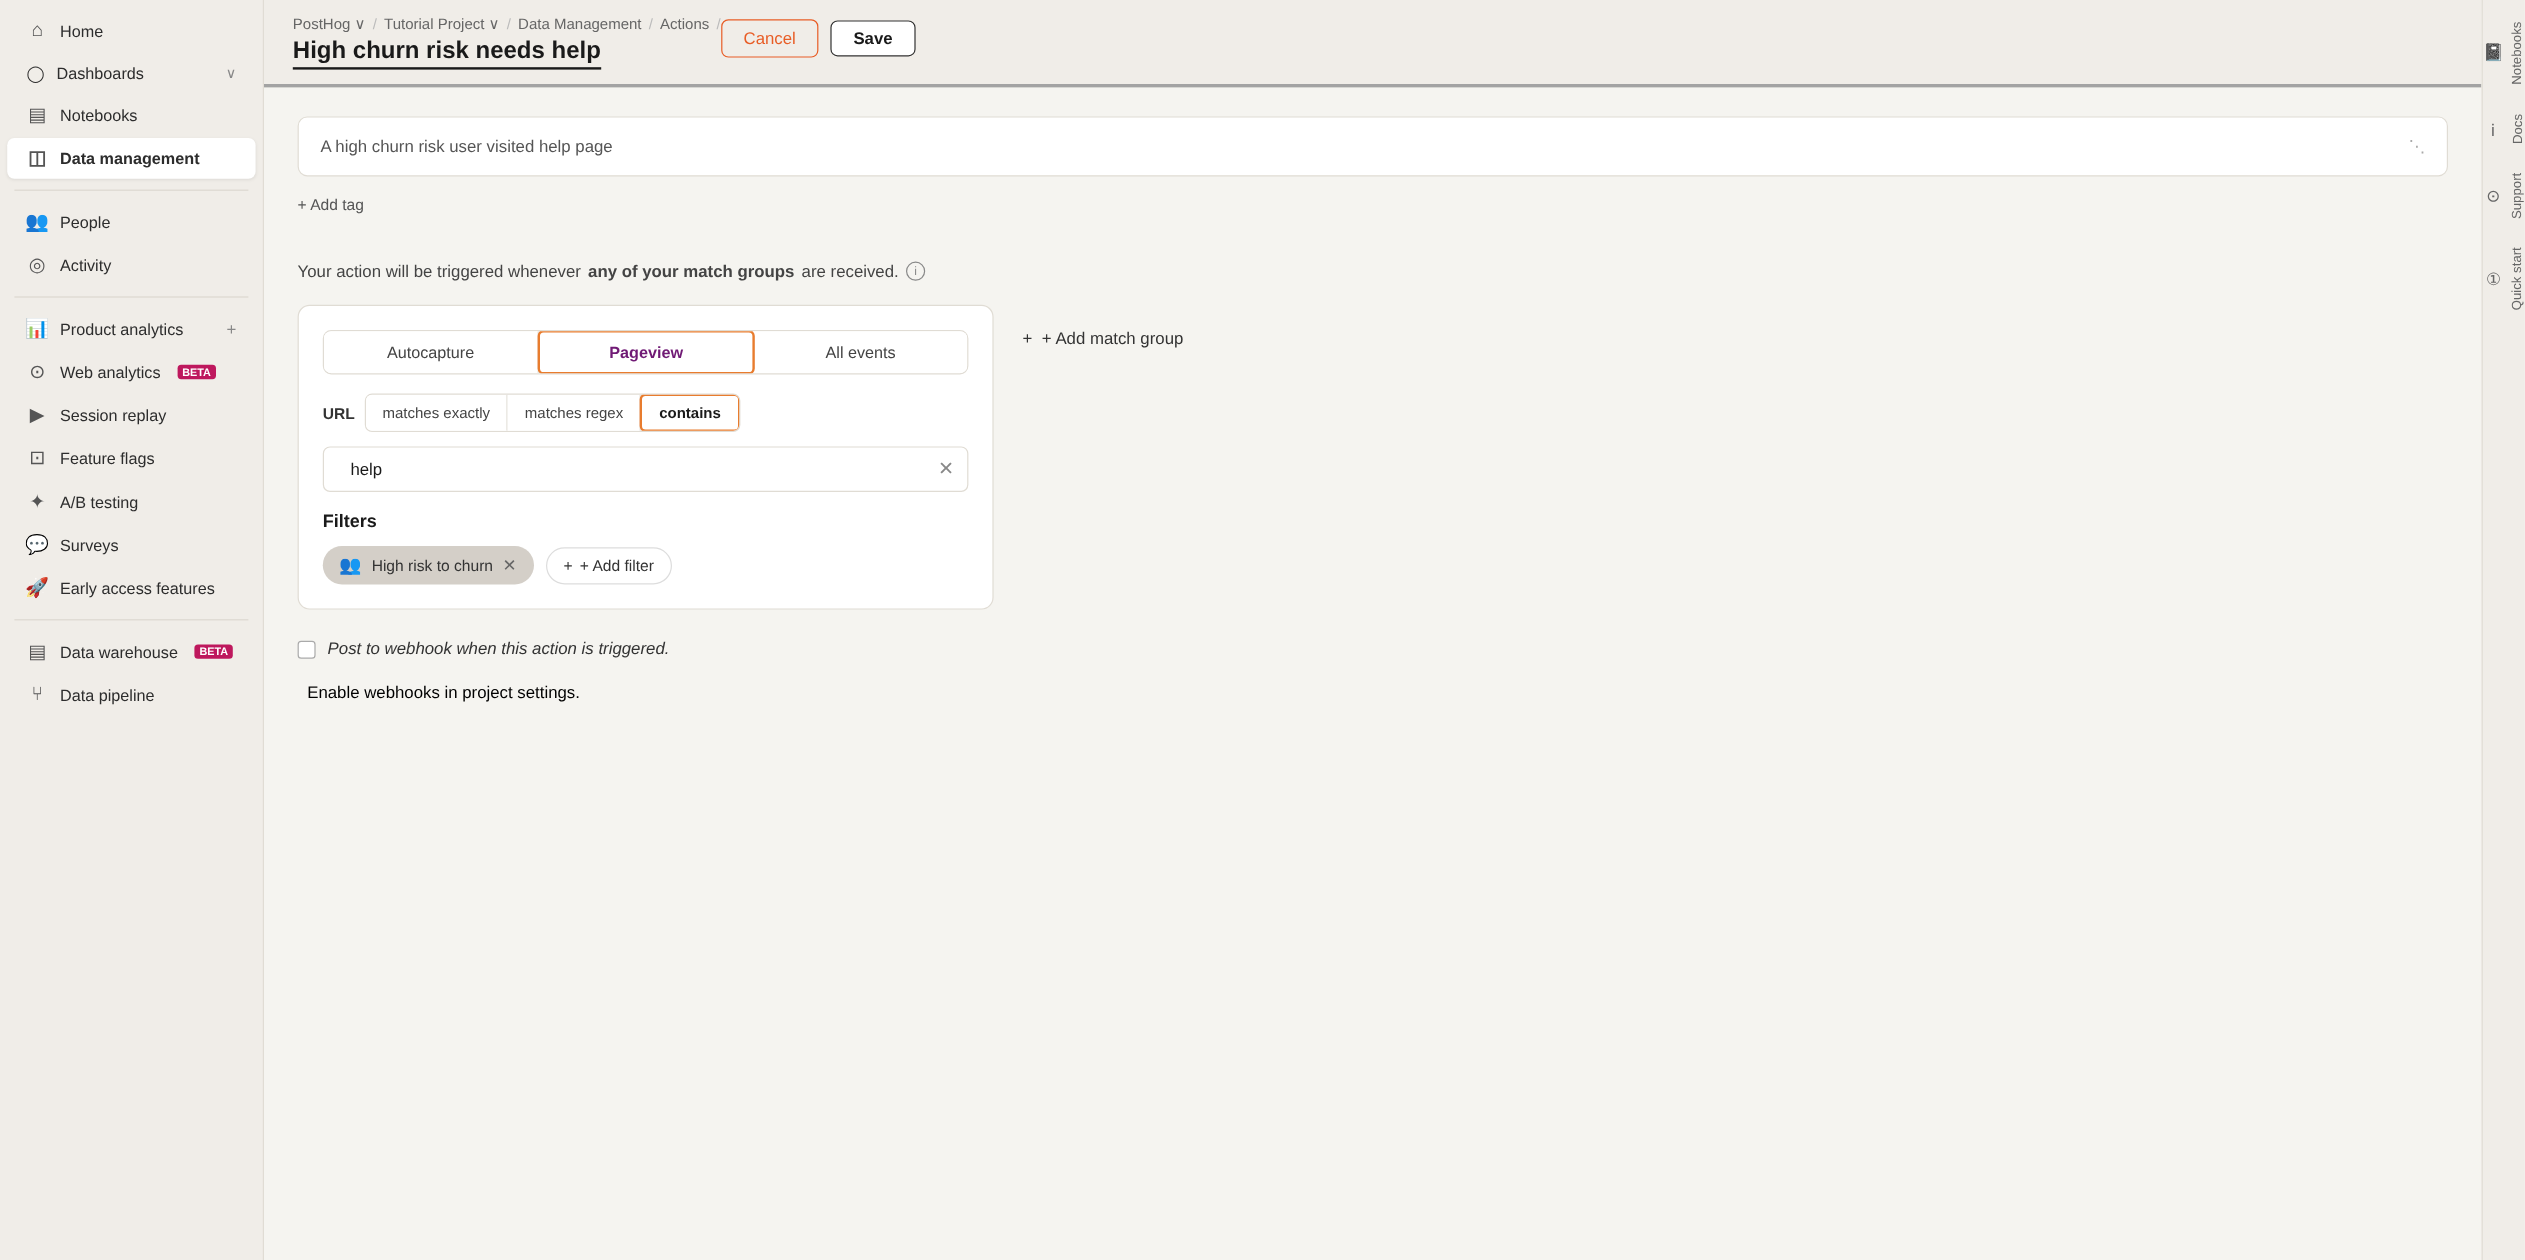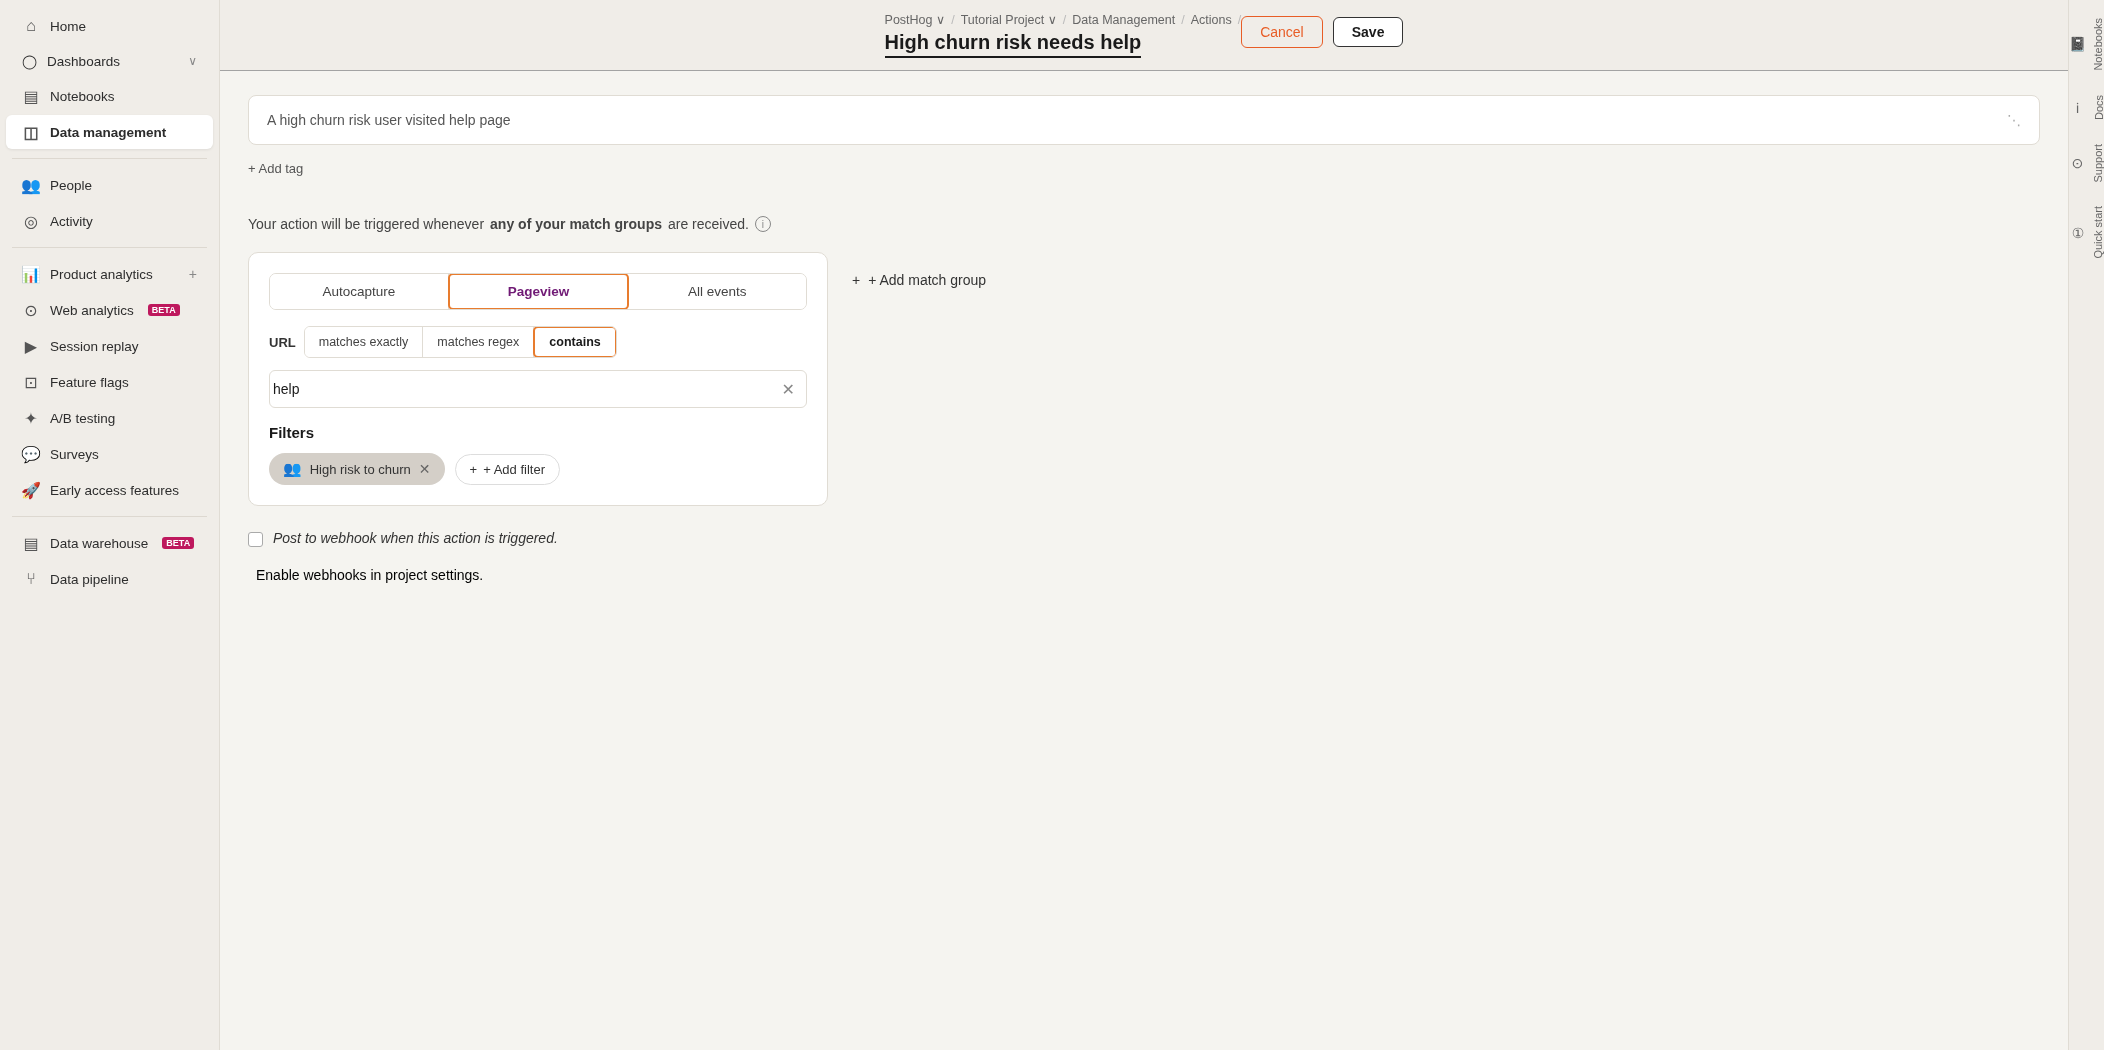--- a/index.html
+++ b/index.html
@@ -86,25 +86,25 @@
     .main {
       flex: 1;
       display: flex;
       flex-direction: column;
       overflow: hidden;
     }
 
     
     .header {
       background: #f0ede8;
-      border-bottom: 1px solid #a3a3a3;
+      border-bottom: 3px solid #a3a3a3;
       padding: 12px 24px;
       display: flex;
       align-items: flex-start;
-      justify-content: center;
+      justify-content: flex-start;
     }
     .breadcrumb {
       display: flex;
       align-items: center;
       gap: 6px;
       font-size: 12.5px;
       color: #888;
       margin-bottom: 4px;
     }
     .breadcrumb a { color: #666; text-decoration: none; cursor: pointer; }
@@ -293,21 +293,21 @@
 
     
     .url-input-wrap {
       position: relative;
       margin-bottom: 16px;
     }
     .url-input {
       width: 100%;
       border: 1px solid #e0dcd4;
       border-radius: 6px;
-      padding: 10px 36px 10px 3px;
+      padding: 10px 36px 10px 22px;
       font-size: 14px;
       color: #1a1a1a;
       background: #fff;
       outline: none;
     }
     .url-input-clear {
       position: absolute;
       right: 12px;
       top: 50%;
       transform: translateY(-50%);

